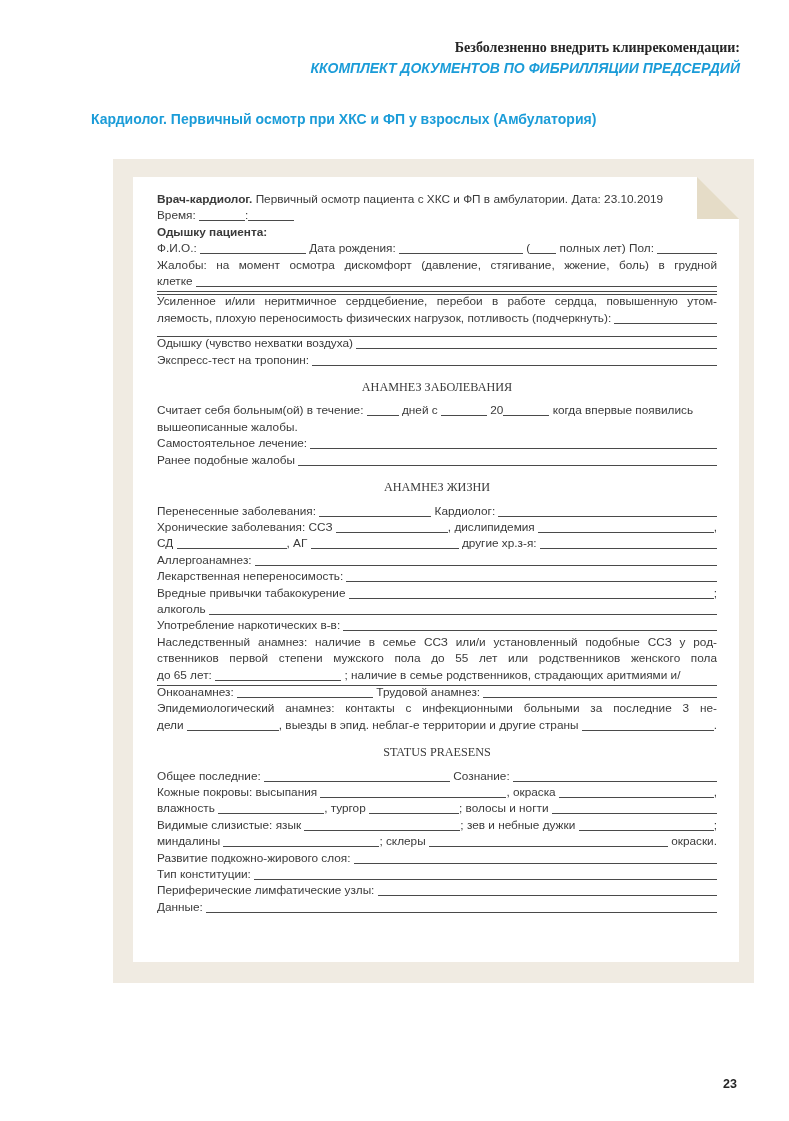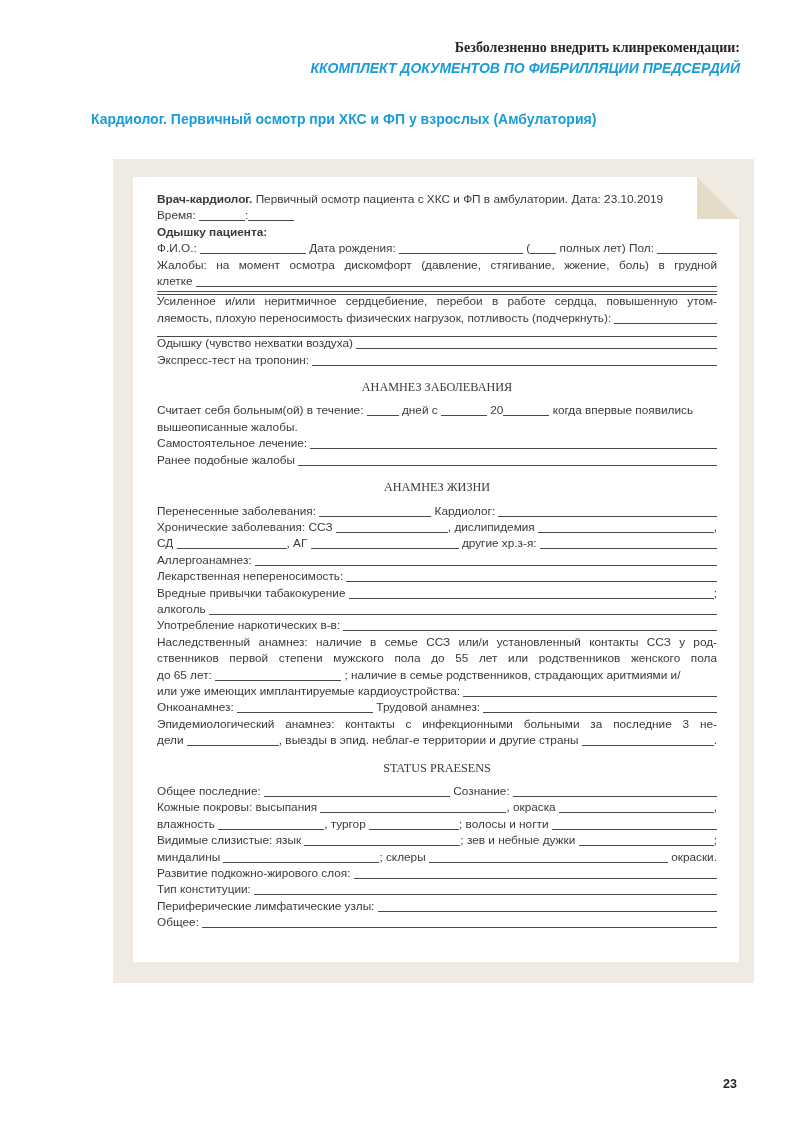--- a/index.html
+++ b/index.html
@@ -181,32 +181,31 @@
         </div>
         <div class="fline">
           <span class="t">алкоголь </span>
           <span class="blank fill"></span>
         </div>
         <div class="fline">
           <span class="t">Употребление наркотических в-в: </span>
           <span class="blank fill"></span>
         </div>
         <div class="fline">
-          <span class="jt">Наследственный анамнез: наличие в семье ССЗ или/и установленный контакты ССЗ у род-</span>
+          <span class="jt">Наследственный анамнез: наличие в семье ССЗ или/и установленный подобные ССЗ у род-</span>
         </div>
         <div class="fline">
           <span class="jt">ственников первой степени мужского пола до 55 лет или родственников женского пола</span>
         </div>
         <div class="fline">
           <span class="t">до 65 лет: </span>
           <span class="blank" style="width: 126px;"></span>
           <span class="t"> ; наличие в семье родственников, страдающих аритмиями и/</span>
         </div>
         <div class="fline">
-          <span class="t">или уже имеющих имплантируемые кардиоустройства: </span>
           <span class="blank fill"></span>
         </div>
         <div class="fline">
           <span class="t">Онкоанамнез: </span>
           <span class="blank" style="width: 136px;"></span>
           <span class="t"> Трудовой анамнез: </span>
           <span class="blank fill"></span>
         </div>
         <div class="fline">
           <span class="jt">Эпидемиологический анамнез: контакты с инфекционными больными за последние 3 не-</span>
@@ -260,20 +259,20 @@
         </div>
         <div class="fline">
           <span class="t">Тип конституции: </span>
           <span class="blank fill"></span>
         </div>
         <div class="fline">
           <span class="t">Периферические лимфатические узлы: </span>
           <span class="blank fill"></span>
         </div>
         <div class="fline">
-          <span class="t">Общее: </span>
+          <span class="t">Данные: </span>
           <span class="blank fill"></span>
         </div>
       </div>
   </div>
 </div>
 
 <div class="page-number">23</div>
 
 </body></html>

